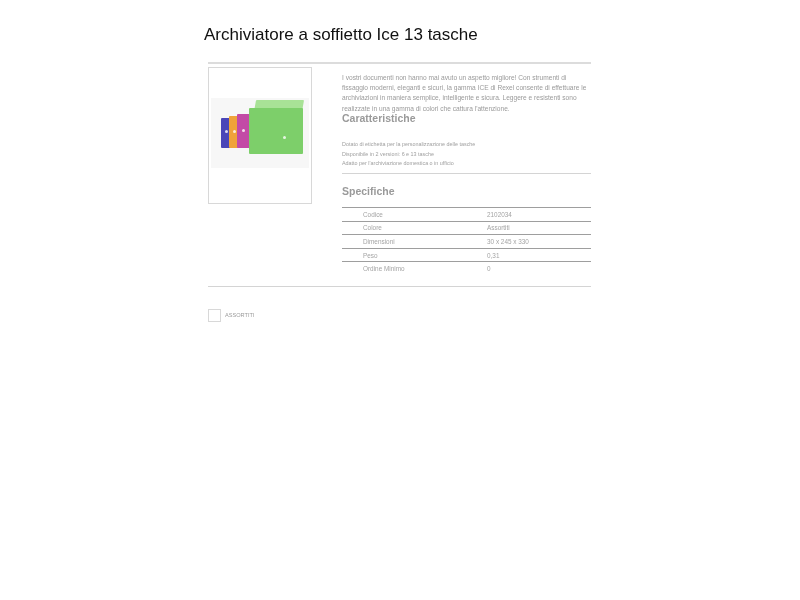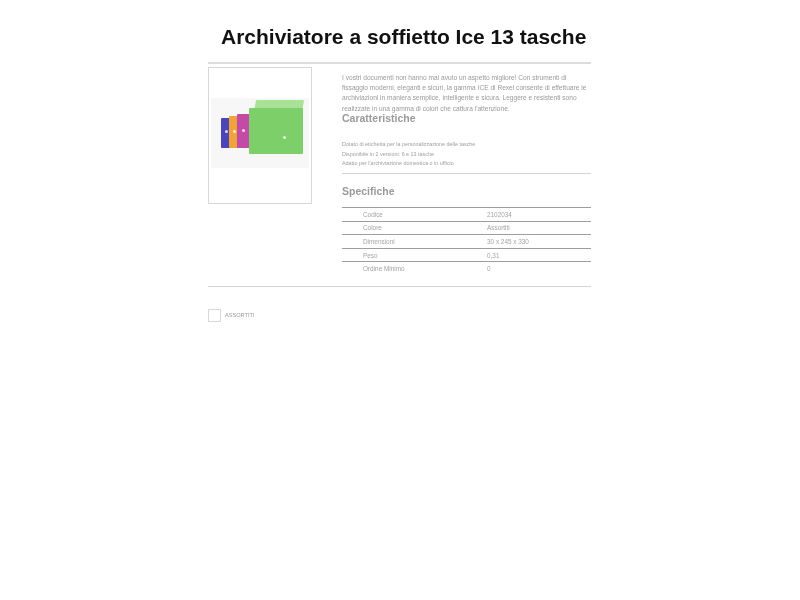--- a/index.html
+++ b/index.html
@@ -1,21 +1,21 @@
 <!DOCTYPE html>
 <html><head>
   <meta charset="utf-8">
   <style>
     * { box-sizing: border-box; margin: 0; padding: 0; }
     html, body { width: 800px; height: 600px; background: #ffffff; overflow: hidden; }
     body { font-family: "Liberation Sans", sans-serif; color: #999; position: relative; }
 
     .title {
-      position: absolute; left: 221px; top: 25px;
-      font-size: 21px; font-weight: bold; color: #111; letter-spacing: 0px;
+      position: absolute; left: 204px; top: 25px;
+      font-size: 17px; font-weight: normal; color: #111; letter-spacing: 0px;
     }
     .hr-top {
       position: absolute; left: 208px; top: 62px; width: 383px; height: 2px;
       background: #dcdcdc;
     }
     .image-box {
       position: absolute; left: 208px; top: 67px; width: 104px; height: 137px;
       border: 1px solid #d8d8d8; background: #fff;
     }
     .image-inner {

